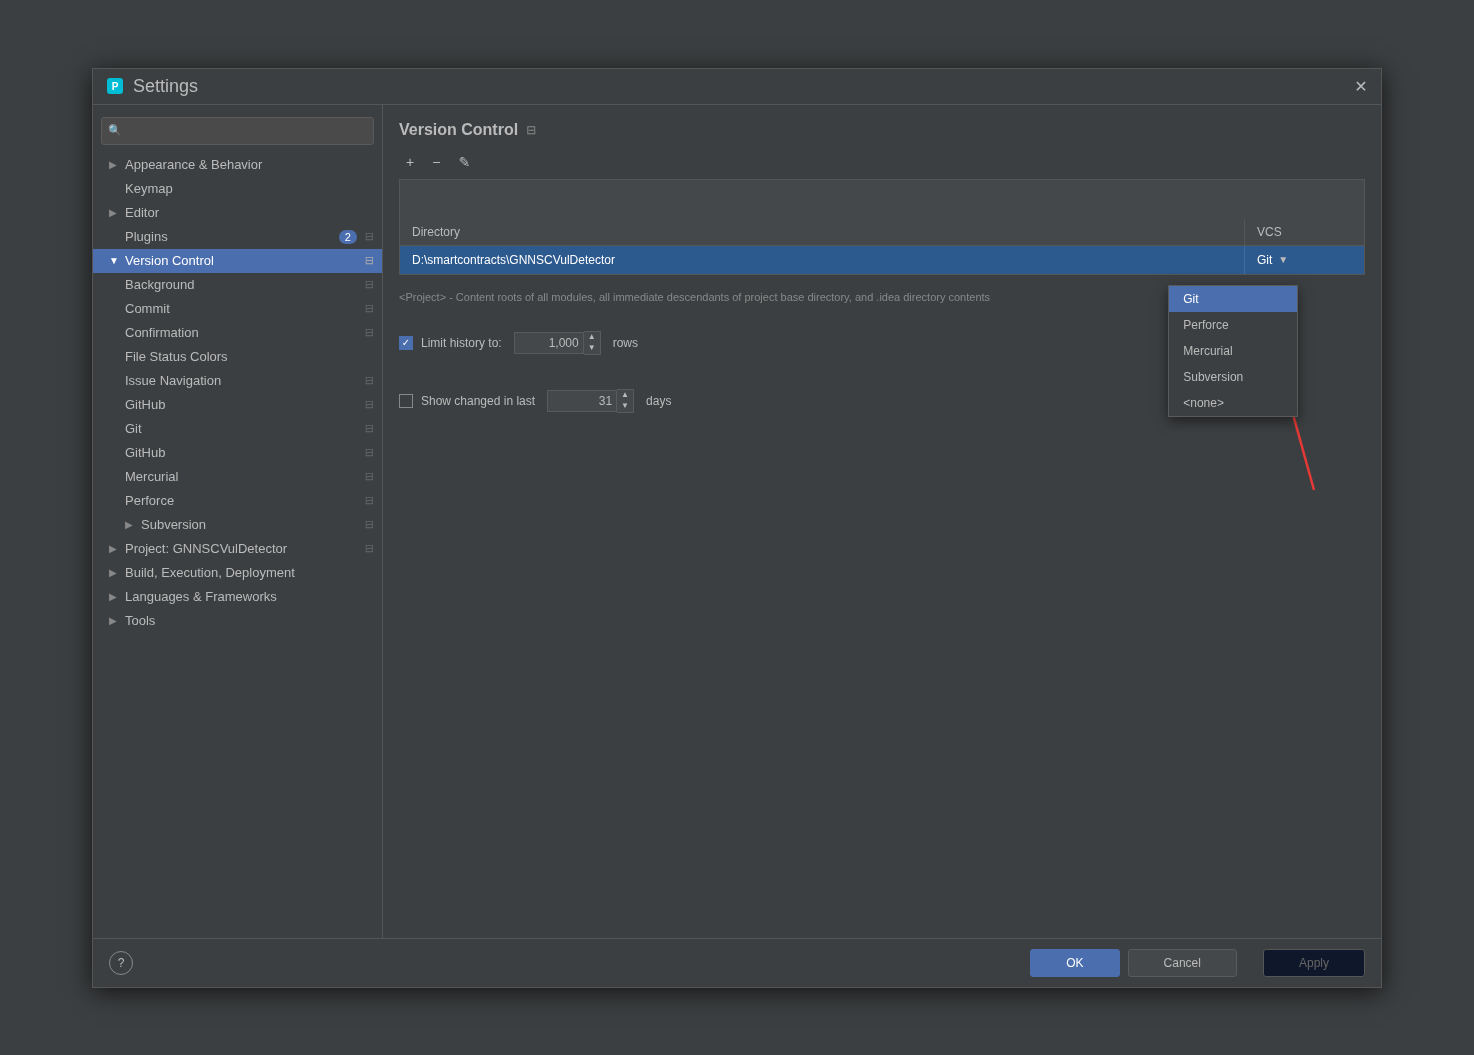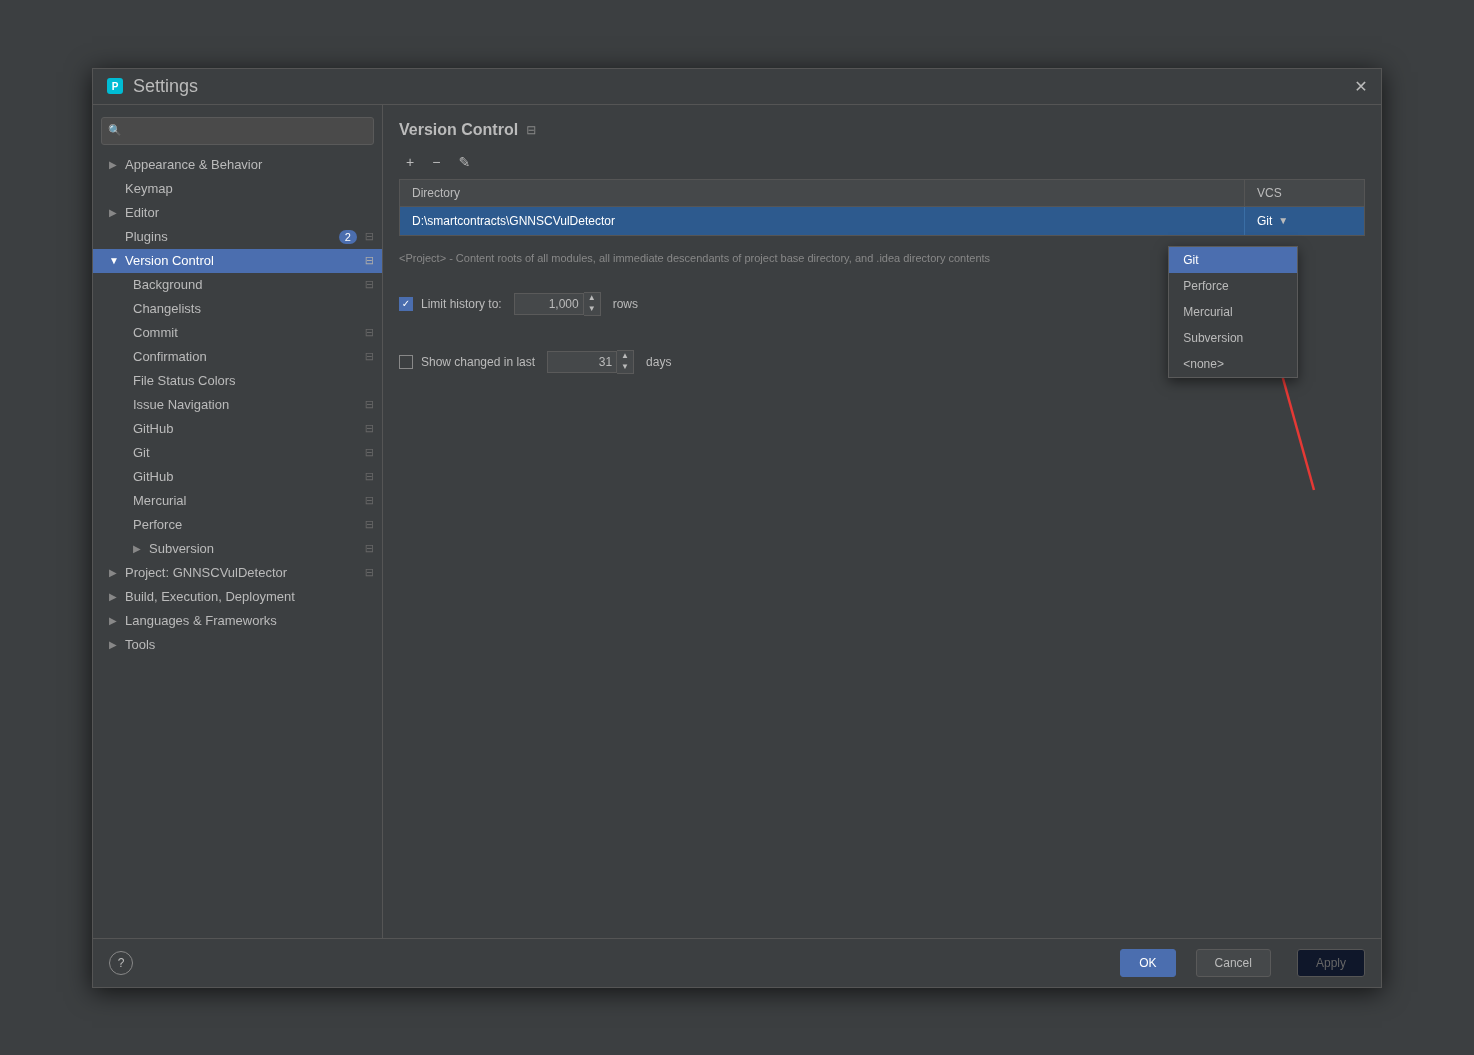--- a/index.html
+++ b/index.html
@@ -113,21 +113,21 @@
     }
     .sidebar-item .badge {
       background: #4b6eaf;
       color: #ffffff;
       border-radius: 8px;
       padding: 1px 6px;
       font-size: 11px;
       margin-right: 4px;
     }
     .sidebar-child {
-      padding-left: 40px;
+      padding-left: 32px;
     }
     
     .main-panel {
       flex: 1;
       display: flex;
       flex-direction: column;
       overflow: hidden;
       padding: 16px;
     }
     .panel-header {
@@ -168,20 +168,21 @@
     .table-header {
       display: flex;
       background: #45484a;
       border-bottom: 1px solid #555555;
     }
     .table-header-cell {
       padding: 6px 12px;
       color: #bbbbbb;
       font-size: 12px;
       font-weight: normal;
+      margin-top: 39px;
     }
     .table-header-cell.directory {
       flex: 1;
     }
     .table-header-cell.vcs {
       width: 120px;
       border-left: 1px solid #555555;
     }
     .table-row {
       display: flex;
@@ -313,36 +314,35 @@
     .dialog-footer {
       display: flex;
       justify-content: flex-end;
       align-items: center;
       padding: 10px 16px;
       border-top: 1px solid #555555;
       gap: 8px;
       background: #3c3f41;
     }
     .footer-btn {
-      padding: 6px 18px;
+      padding: 6px 35px;
       border-radius: 3px;
       font-size: 12px;
       cursor: pointer;
       border: 1px solid transparent;
     }
     .footer-btn.primary {
       background: #4b6eaf;
       color: #ffffff;
       border-color: #4b6eaf;
     }
     .footer-btn.secondary {
       background: #45484a;
       color: #bbbbbb;
       border-color: #5a5a5a;
-      margin-left: 12px;
     }
     .footer-btn.disabled {
       background: #0f172a;
       color: #666666;
       border-color: #555555;
       margin-left: 18px;
     }
     .help-btn {
       width: 24px;
       height: 24px;
@@ -415,23 +415,20 @@
         <span class="expand-arrow" style="color:#fff">▼</span>
         <span class="item-label">Version Control</span>
         <span class="settings-icon" style="color:#aaa">⊟</span>
       </div>
 
       <div class="sidebar-item sidebar-child">
         <span class="item-label">Background</span>
         <span class="settings-icon">⊟</span>
       </div>
 
-      <div class="sidebar-item sidebar-child">
-        <span class="item-label">Changelists</span>
-      </div>
 
       <div class="sidebar-item sidebar-child">
         <span class="item-label">Commit</span>
         <span class="settings-icon">⊟</span>
       </div>
 
       <div class="sidebar-item sidebar-child">
         <span class="item-label">Confirmation</span>
         <span class="settings-icon">⊟</span>
       </div>

